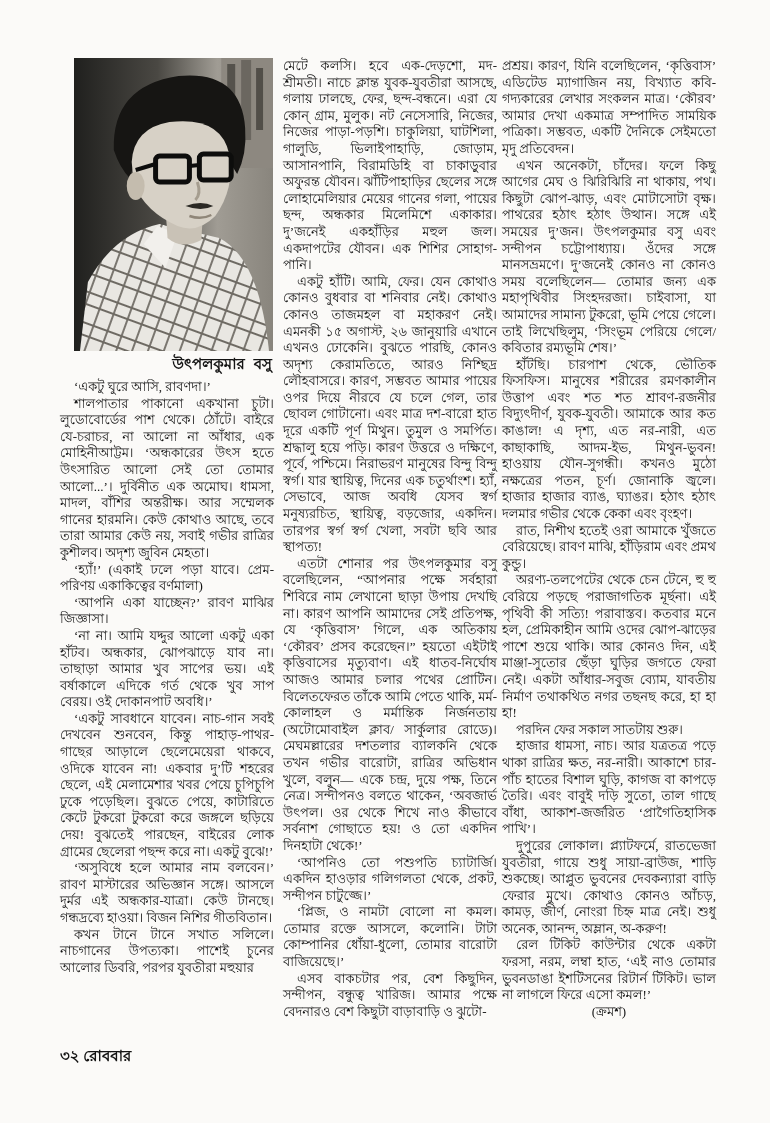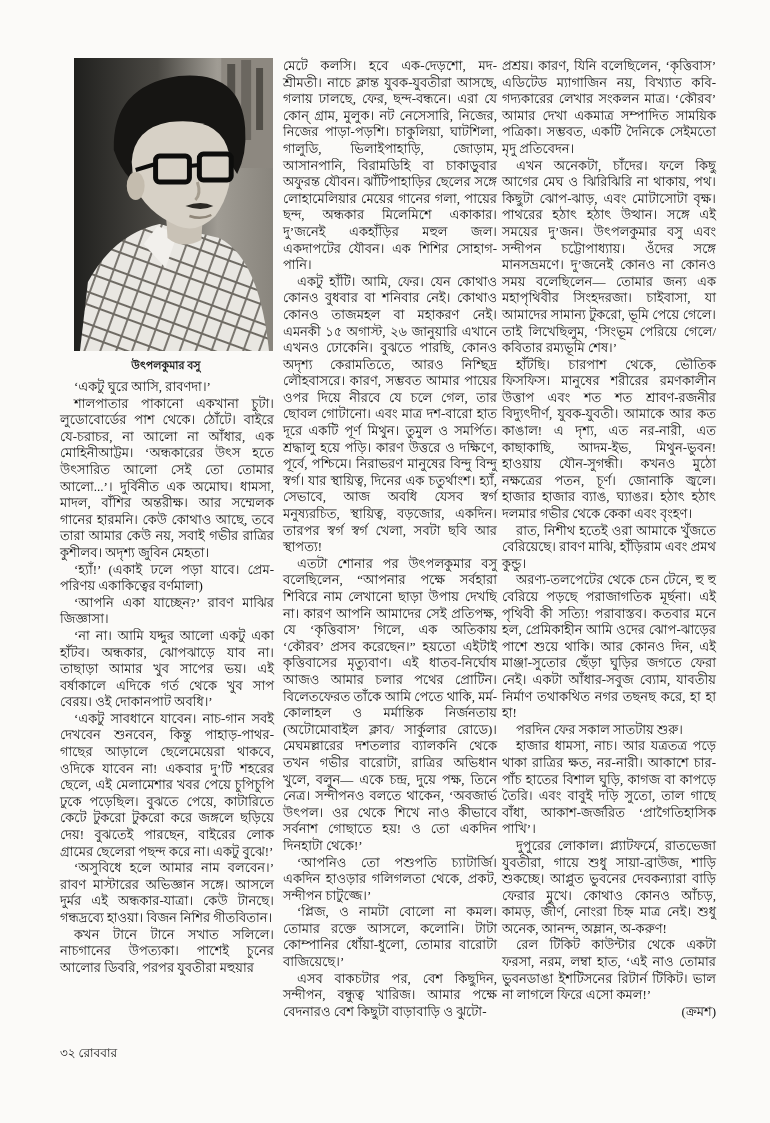--- a/index.html
+++ b/index.html
@@ -33,37 +33,38 @@
   figure{margin:0 0 4px 0;padding:0;}
   .photo-frame{
     display:block;
     margin-left:14px;
     width:199px;height:293px;
     overflow:hidden;
     background:#8e8a84;
   }
   .photo-frame svg{display:block;width:100%;height:100%;}
   figcaption{
-    text-align:center;
+    text-align:right;
     font-weight:bold;
-    font-size:11px;
+    font-size:15px;
     line-height:15px;
     margin:7px 0 6px 0;
     padding-right:2px;
+    font-family:Liberation Mono, monospace;
   }
   .cont-mark{
-    text-align:right;
+    text-align:center;
     text-indent:0 !important;
     padding-right:4px;
   }
   .page-number{
     position:absolute;
     left:60px;top:1044px;
-    font-weight:normal;
-    font-size:12px;
+    font-weight:bold;
+    font-size:15px;
     color:#141414;
   }
 </style>
 </head>
 <body>
 
 <div class="page">
 
   <div class="col col1">
     <figure>

